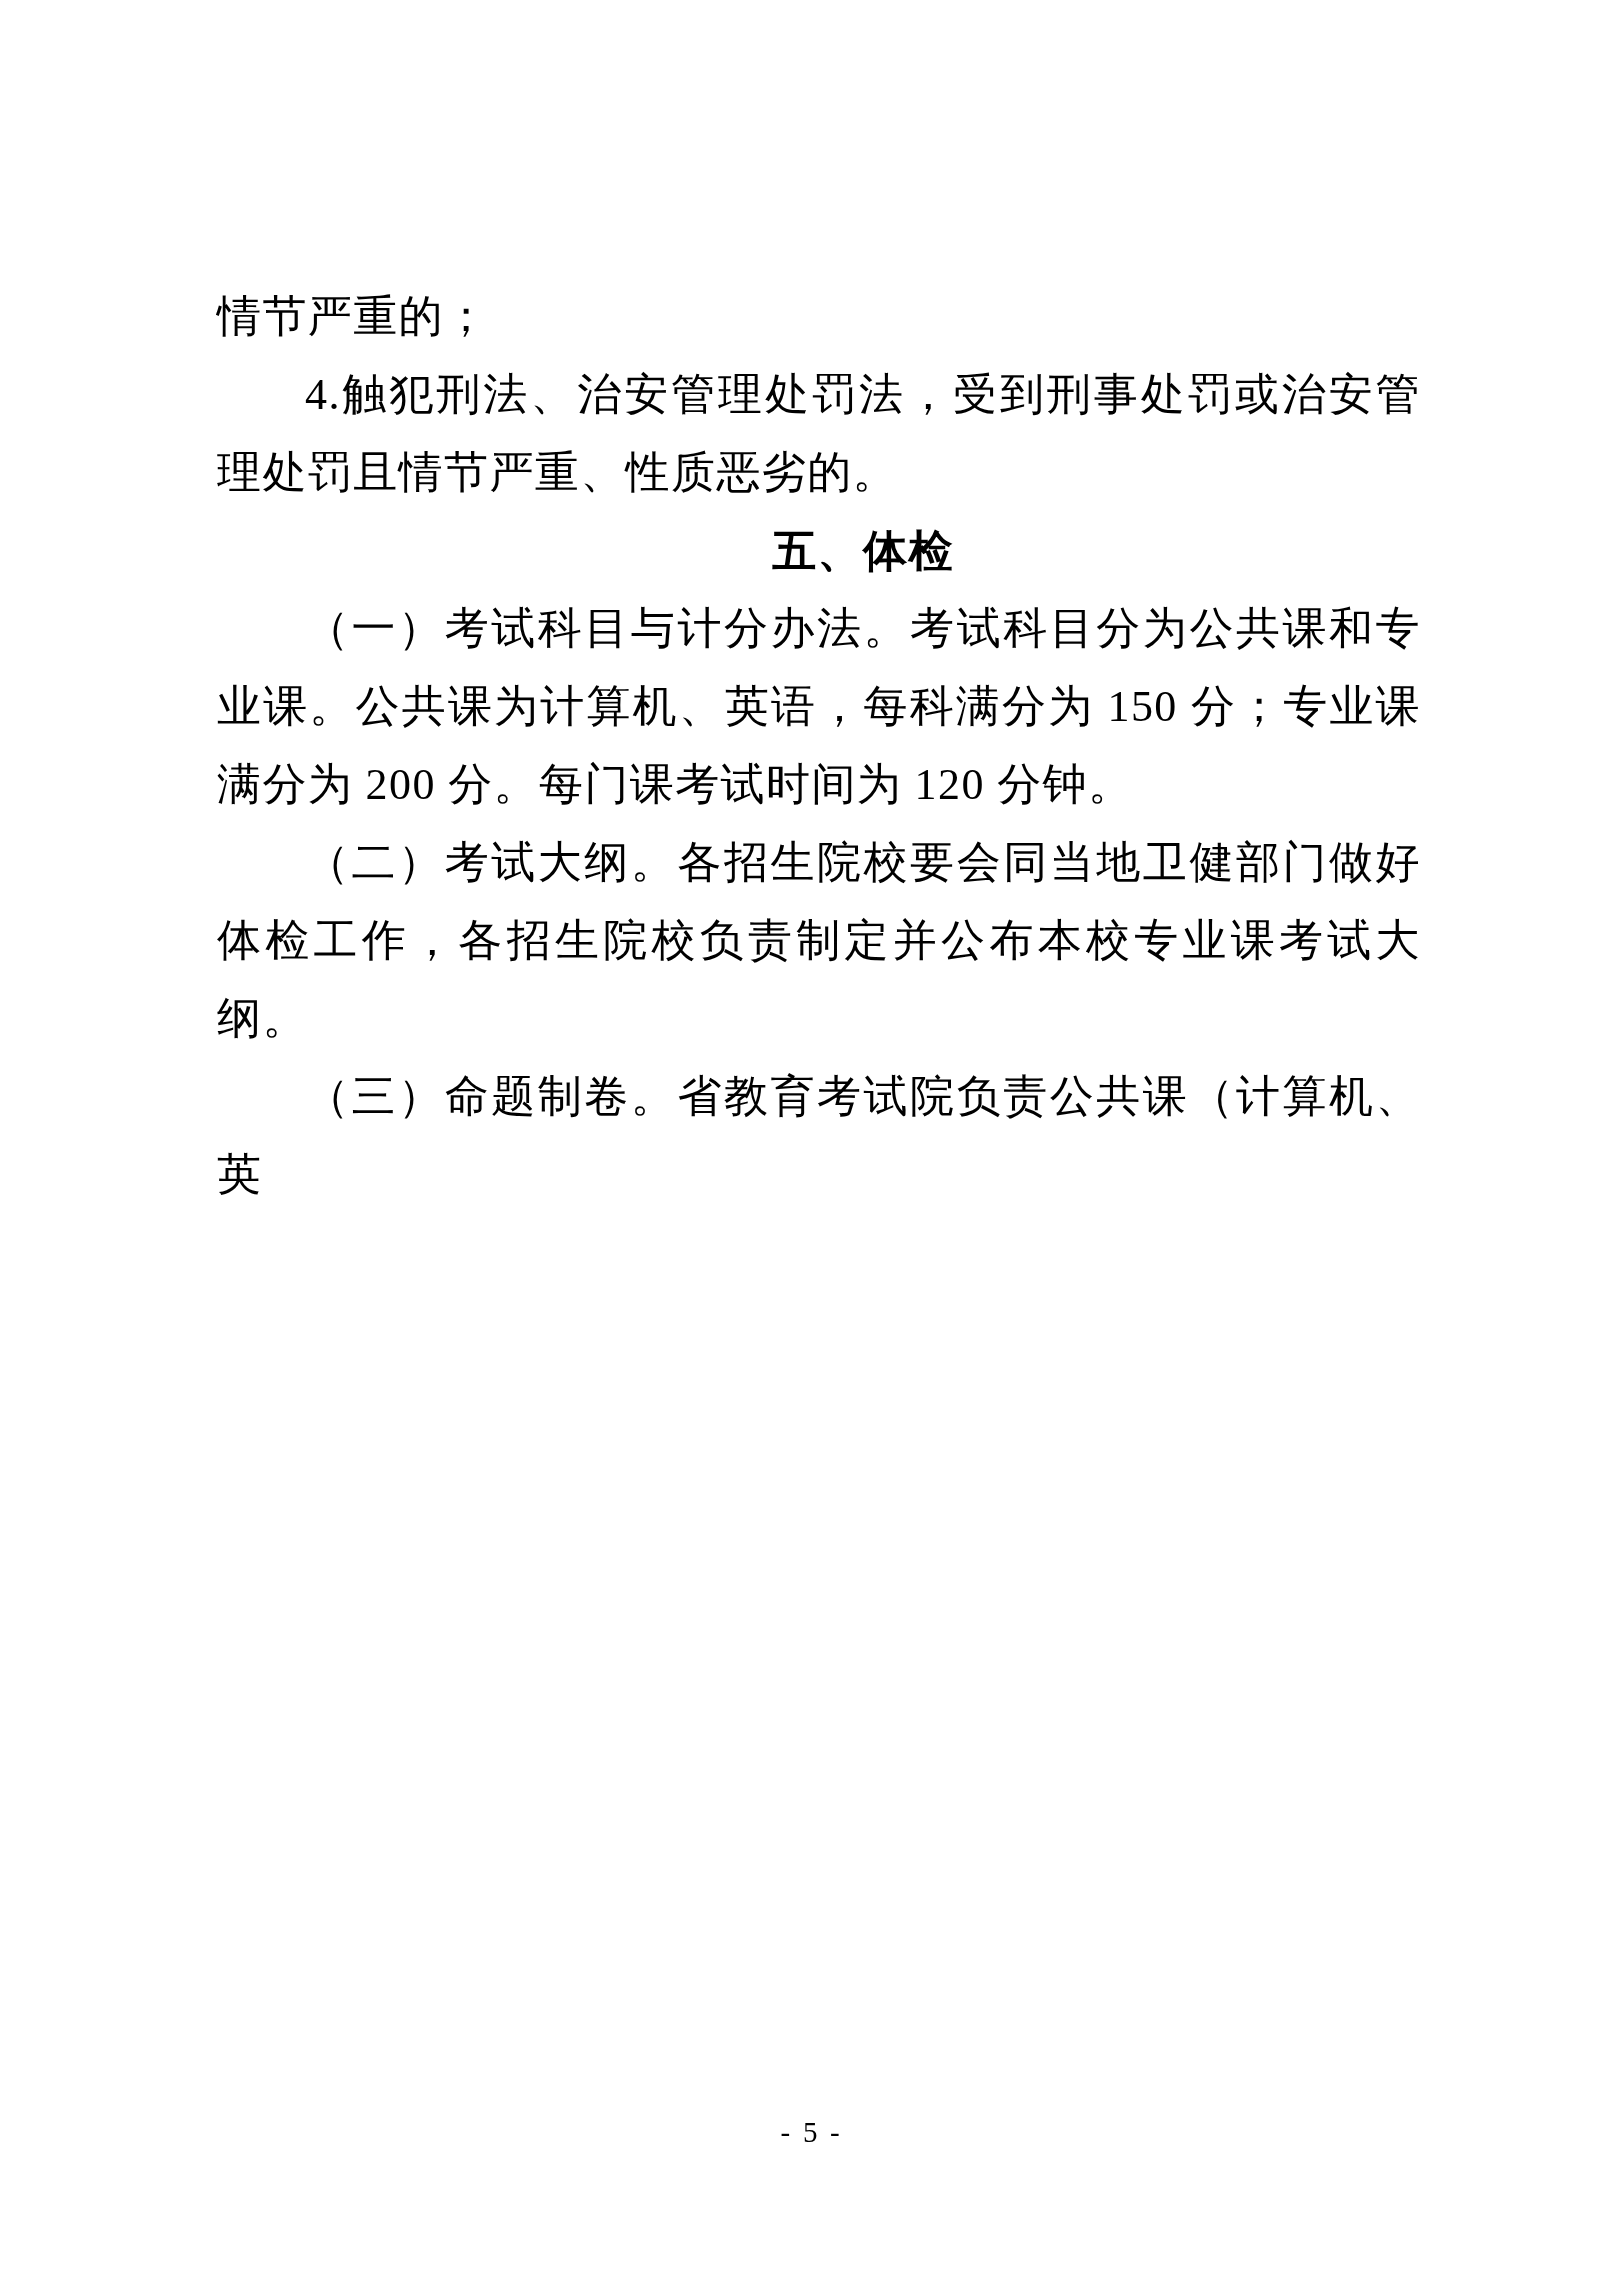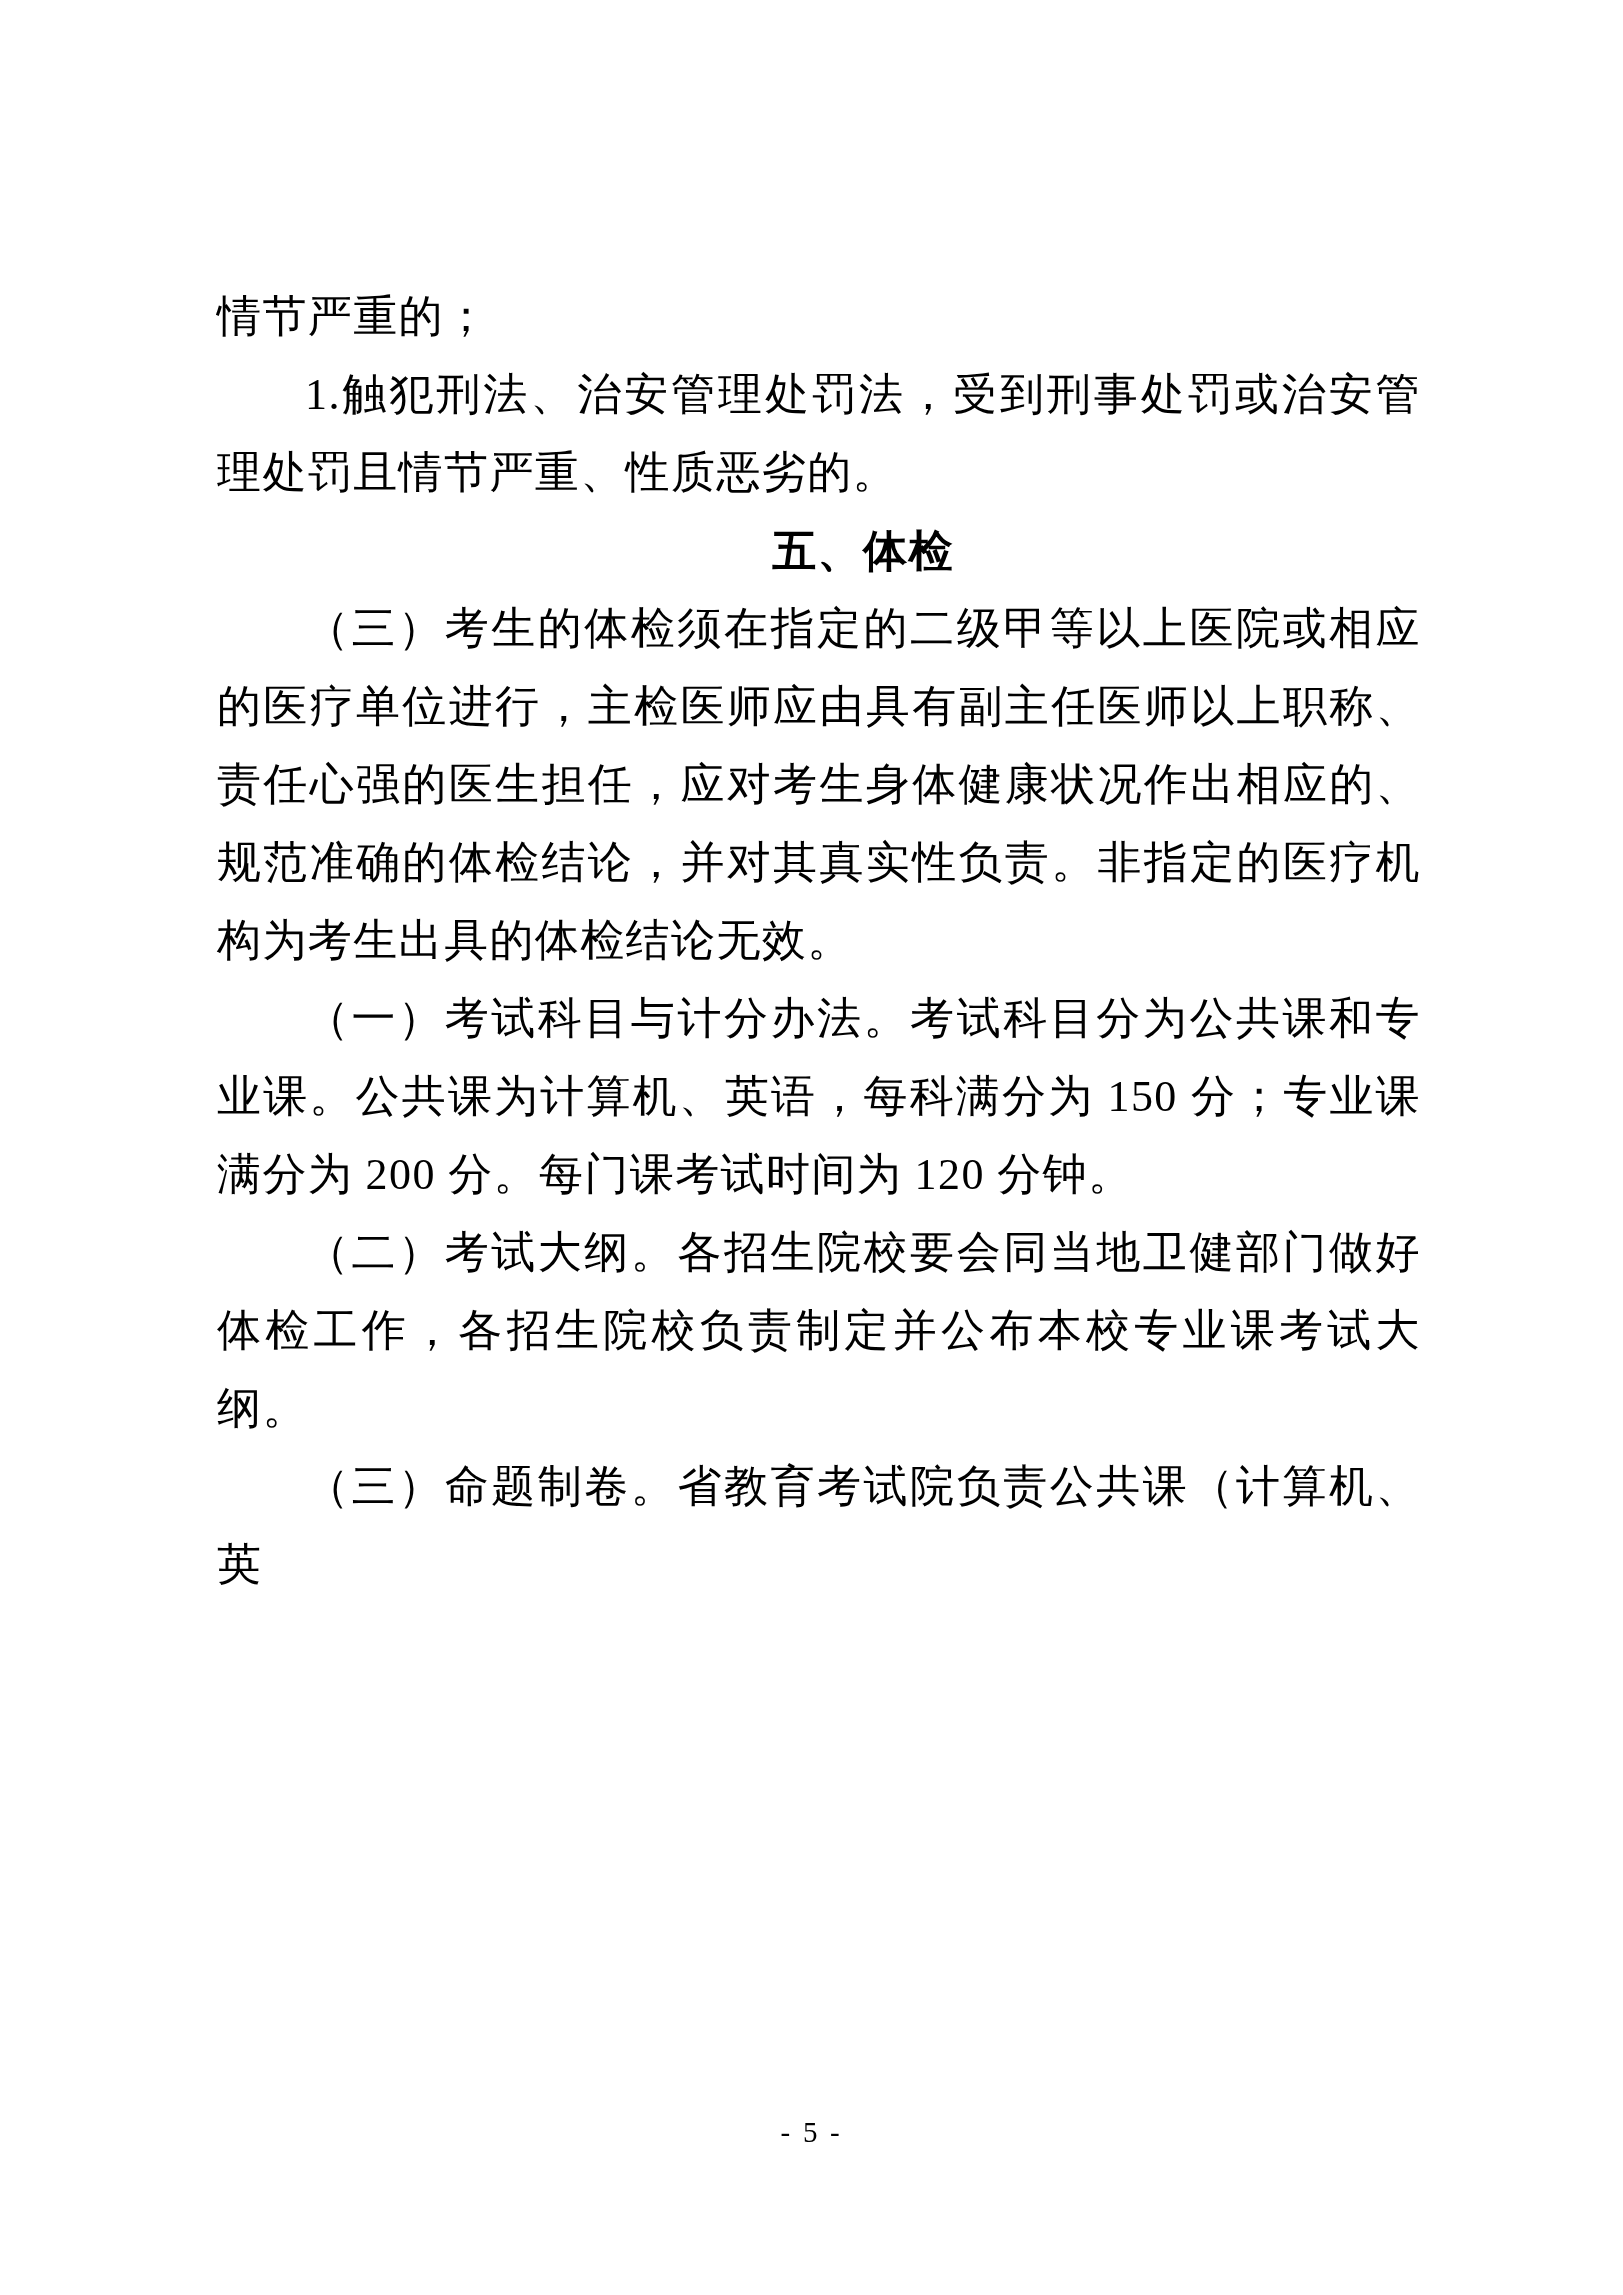--- a/index.html
+++ b/index.html
@@ -57,23 +57,22 @@
     letter-spacing: 2.7px;
   }
 </style>
 </head>
 <body>
 
 <div class="page">
 
   <div class="text-block">
     <p class="para-continuation">情节严重的；</p>
-    <p class="para-body">1.触犯刑法、治安管理处罚法，受到刑事处罚或治安管理处罚且情节严重、性质恶劣的。</p>
+    <p class="para-body">4.触犯刑法、治安管理处罚法，受到刑事处罚或治安管理处罚且情节严重、性质恶劣的。</p>
     <p class="para-heading">五、体检</p>
-    <p class="para-body">（三）考生的体检须在指定的二级甲等以上医院或相应的医疗单位进行，主检医师应由具有副主任医师以上职称、责任心强的医生担任，应对考生身体健康状况作出相应的、规范准确的体检结论，并对其真实性负责。非指定的医疗机构为考生出具的体检结论无效。</p>
     <p class="para-body">（一）考试科目与计分办法。考试科目分为公共课和专业课。公共课为计算机、英语，每科满分为 150 分；专业课满分为 200 分。每门课考试时间为 120 分钟。</p>
     <p class="para-body">（二）考试大纲。各招生院校要会同当地卫健部门做好体检工作，各招生院校负责制定并公布本校专业课考试大纲。</p>
     <p class="para-body">（三）命题制卷。省教育考试院负责公共课（计算机、英</p>
   </div>
 
   <div class="footer-pagenum">- 5 -</div>
 
 </div>
 
 

